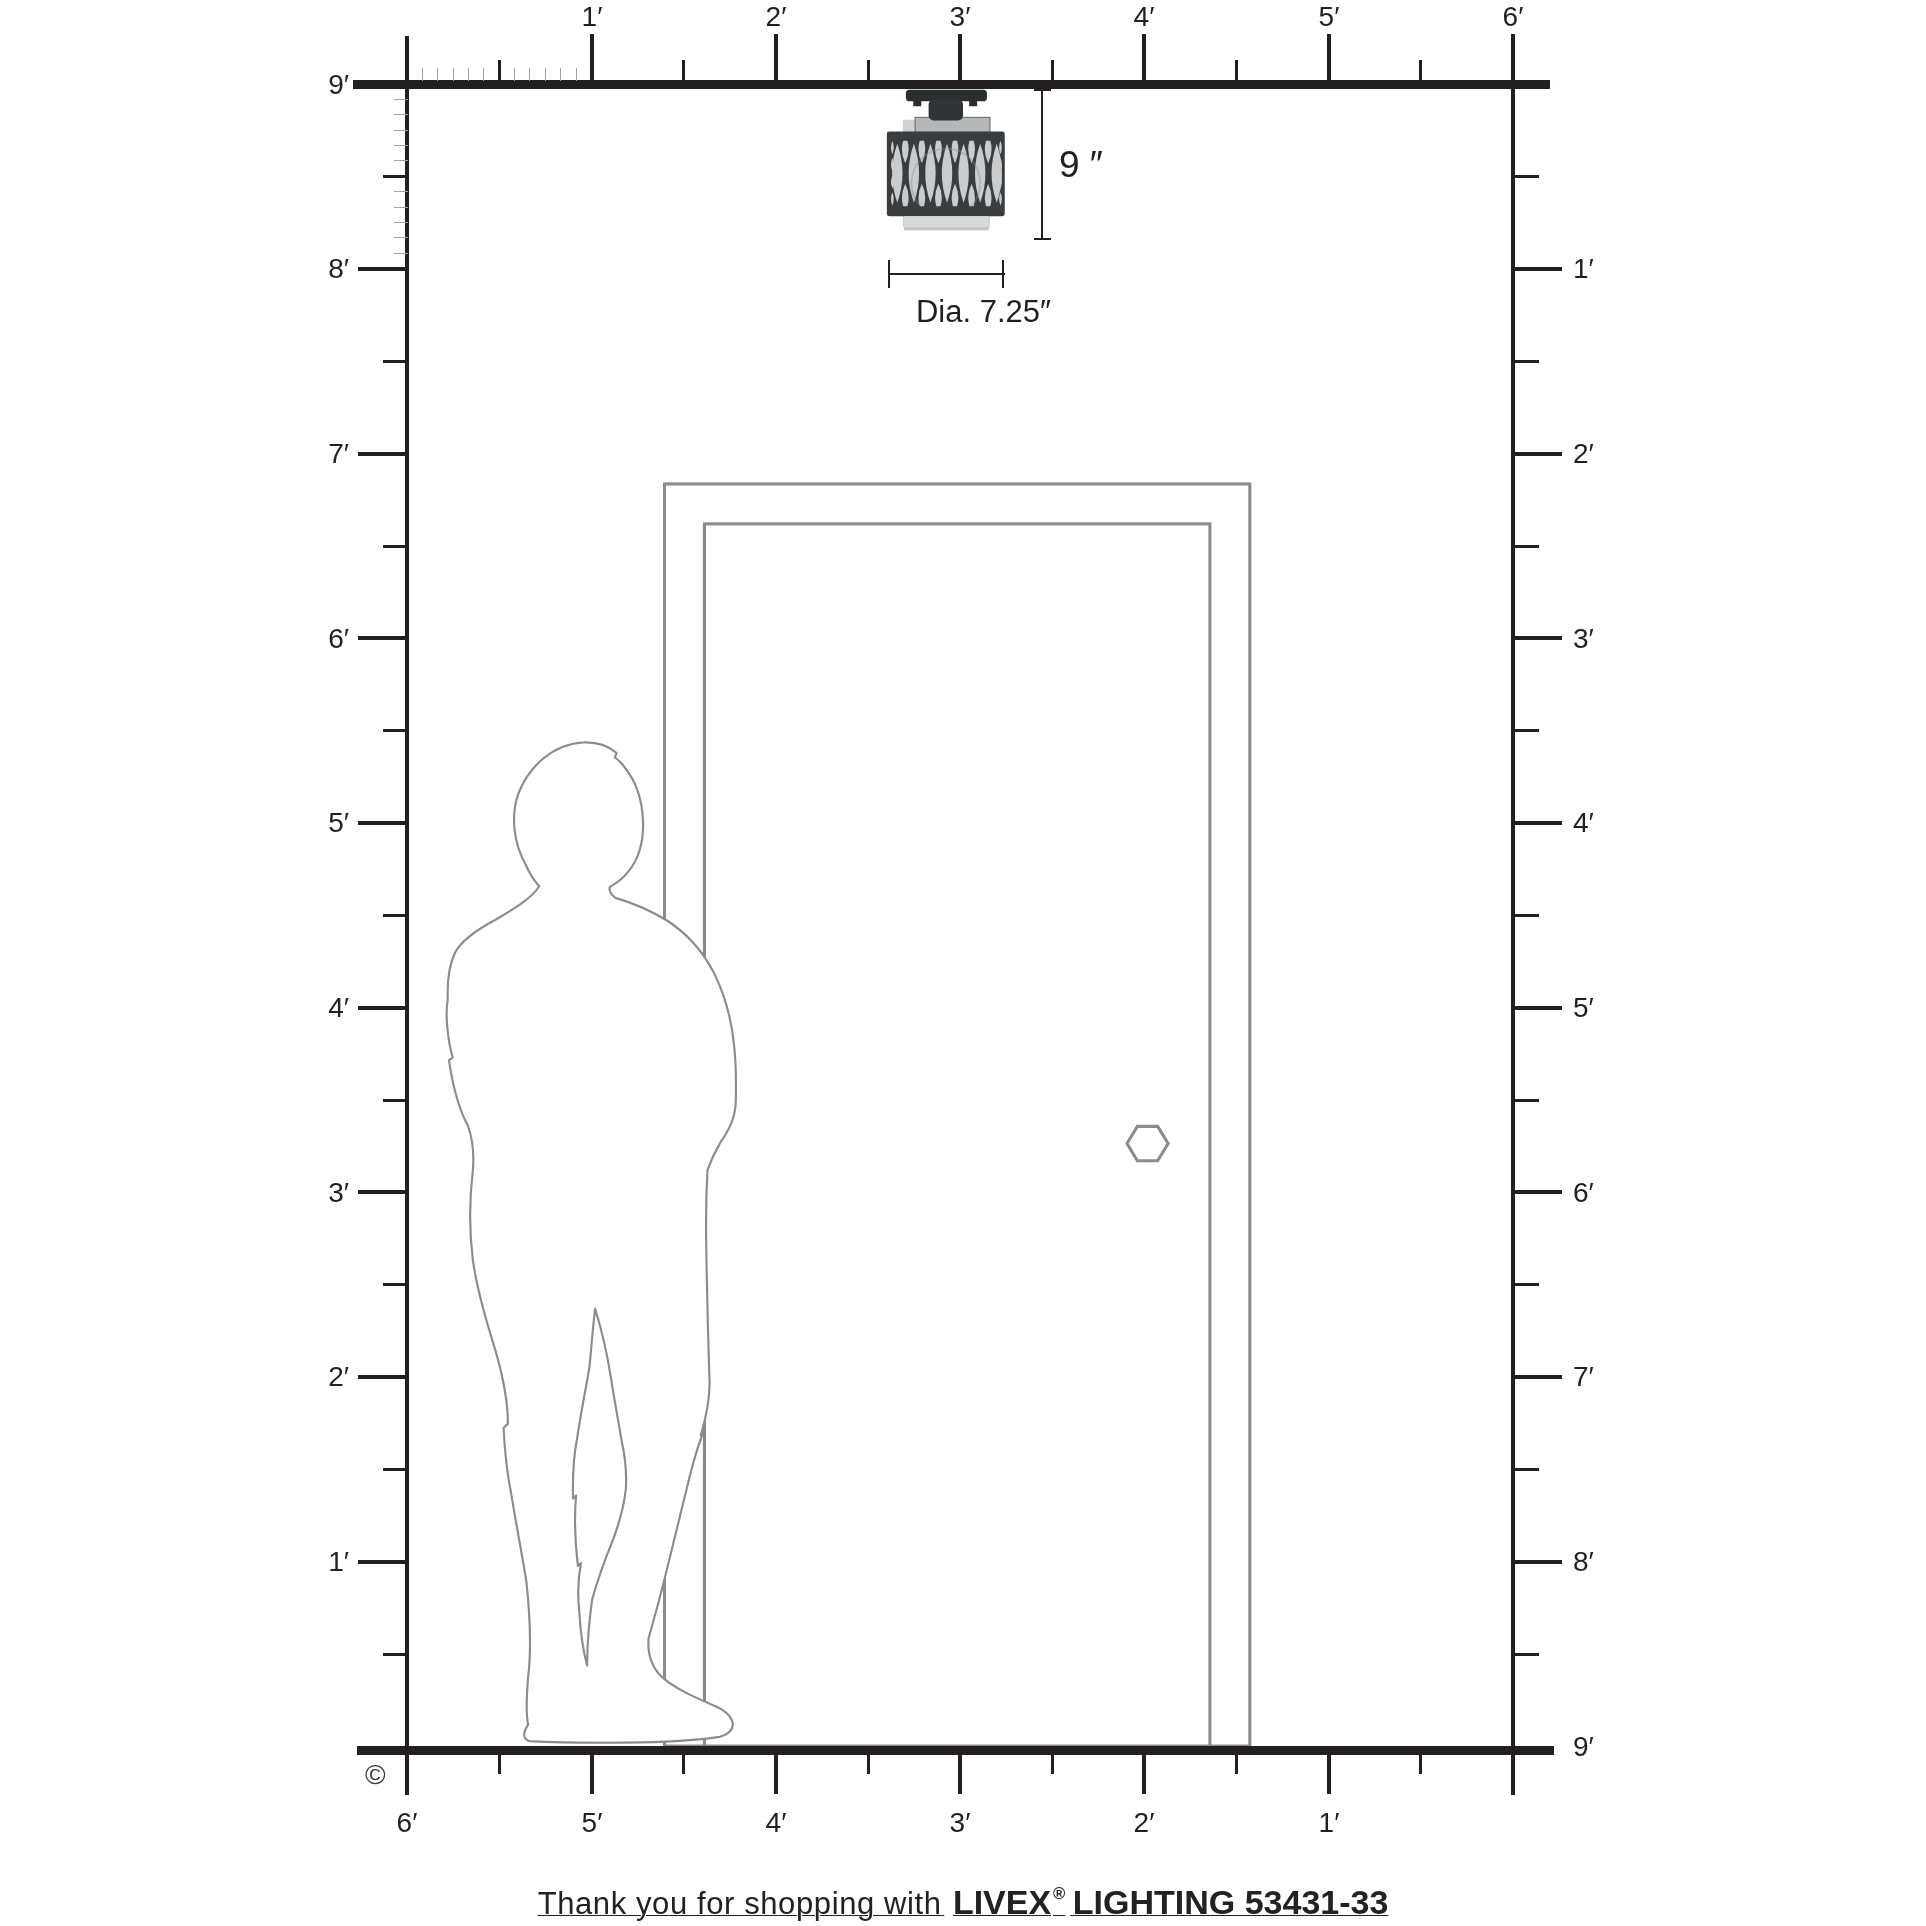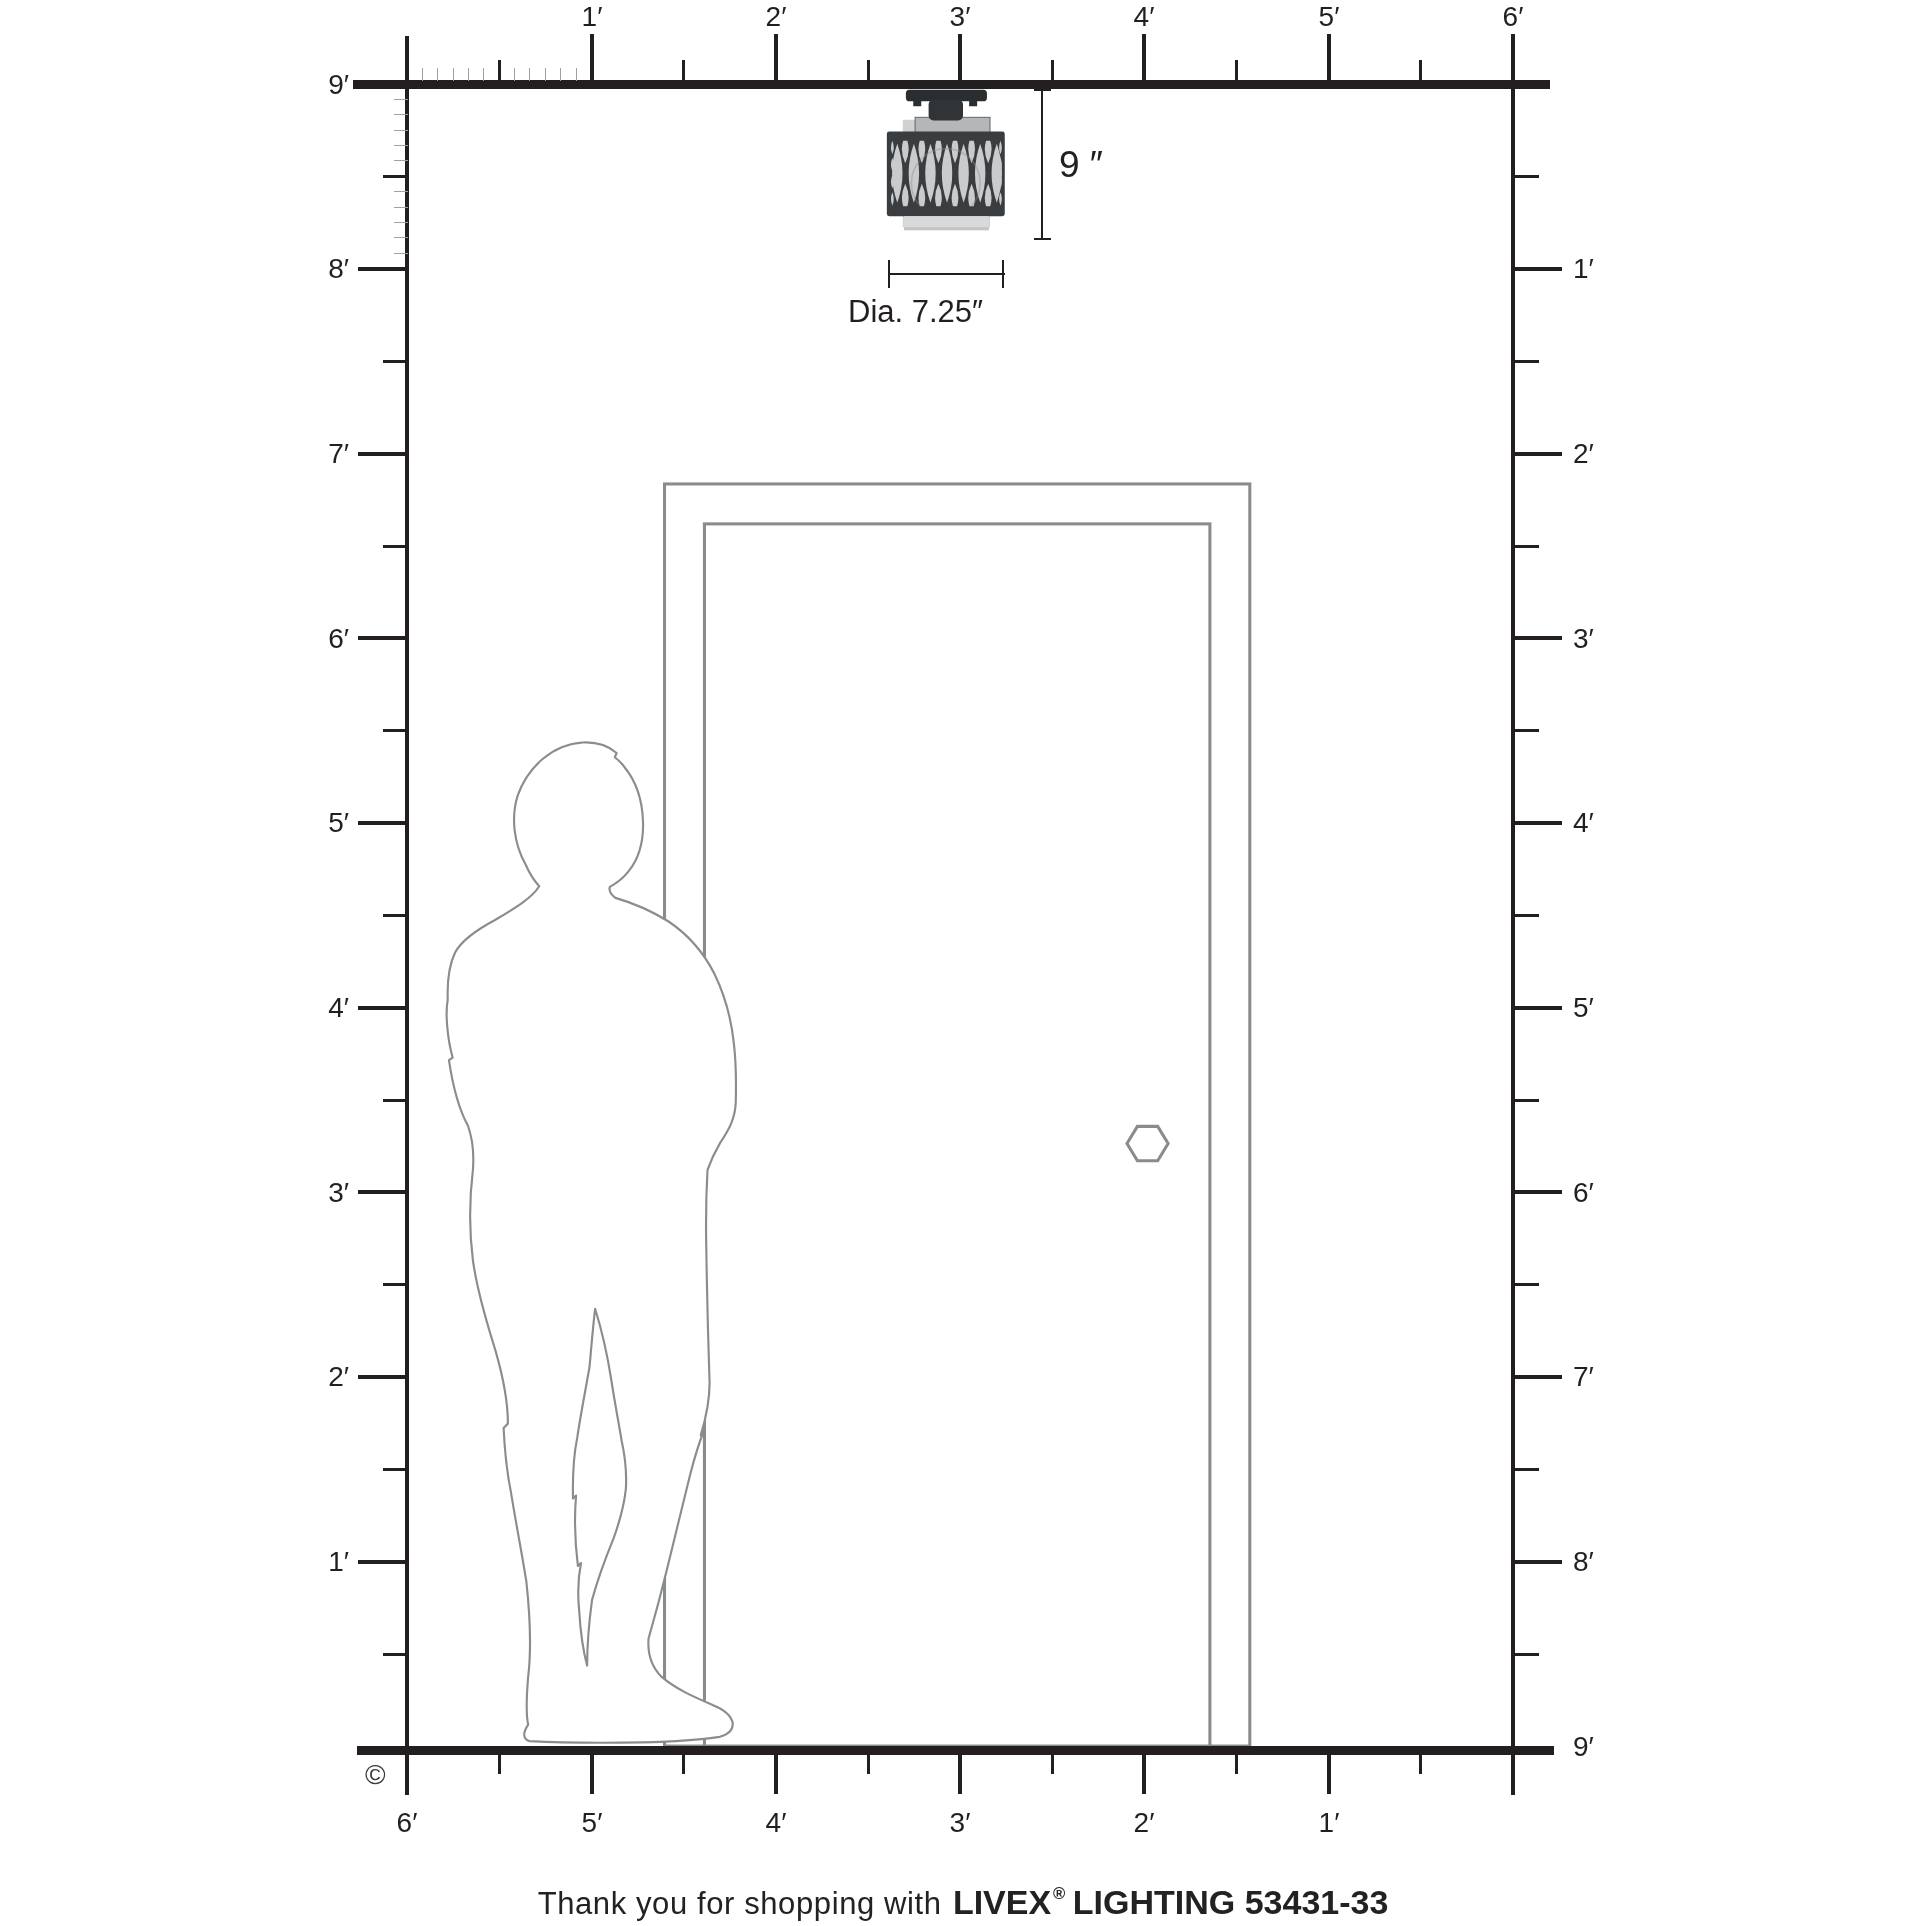--- a/index.html
+++ b/index.html
@@ -7,21 +7,21 @@
           font-family:"Liberation Sans",sans-serif;}
   .scene{position:absolute;left:0;top:0;}
   .tick{position:absolute;background:#231f20;}
   .beam{position:absolute;background:#231f20;}
   .dim{position:absolute;background:#231f20;}
   .lbl{position:absolute;font-size:28px;line-height:33px;color:#231f20;white-space:nowrap;}
   .dimlbl{position:absolute;color:#231f20;white-space:nowrap;}
   .height-lbl{font-size:37px;font-weight:400;}
   .dia-lbl{font-size:31px;font-weight:400;}
   .copyright{position:absolute;font-size:28px;color:#3b3b3b;}
-  .footer{position:absolute;left:0;right:0;top:1883px;text-align:center;color:#242122;}
+  .footer{position:absolute;left:0;right:0;top:1883px;text-align:center;color:#242122;text-decoration:underline;}
   .footer .light{font-size:31px;font-weight:400;letter-spacing:0.6px;}
   .footer .bold{font-size:34px;font-weight:700;letter-spacing:0;}
   .footer .brand{margin-left:8.6px;}
   .footer sup.reg{font-size:16.6px;font-weight:700;vertical-align:14.7px;margin:0 4.9px 0 1.8px;}
 </style>
 </head>
 <body>
 
 <div class="canvas">
 
@@ -263,21 +263,21 @@
     </div>
 
   <div class="dim" style="left:1041px;top:89px;width:1.8px;height:150px;"></div>
   <div class="dim" style="left:1034px;top:89px;width:16.6px;height:1.8px;"></div>
   <div class="dim" style="left:1034px;top:238px;width:16.6px;height:1.8px;"></div>
   <div class="dimlbl height-lbl" style="left:1059px;top:144px;">9 ″</div>
 
   <div class="dim" style="left:888px;top:273px;width:117px;height:1.8px;"></div>
   <div class="dim" style="left:888px;top:260px;width:1.8px;height:28px;"></div>
   <div class="dim" style="left:1002px;top:260px;width:1.8px;height:28px;"></div>
-  <div class="dimlbl dia-lbl" style="left:848px;top:294px;width:203px;text-align:left;">Dia. 7.25″</div>
+  <div class="dimlbl dia-lbl" style="left:848px;top:294px;width:203px;text-align:right;">Dia. 7.25″</div>
 
   <div class="copyright" style="left:365px;top:1759px;">©</div>
 
   <div class="footer">
     <span class="light">Thank you for shopping with</span>
     <span class="bold brand">LIVEX</span><sup class="reg">®</sup>
     <span class="bold">LIGHTING 53431-33</span>
   </div>
 
 </div>

